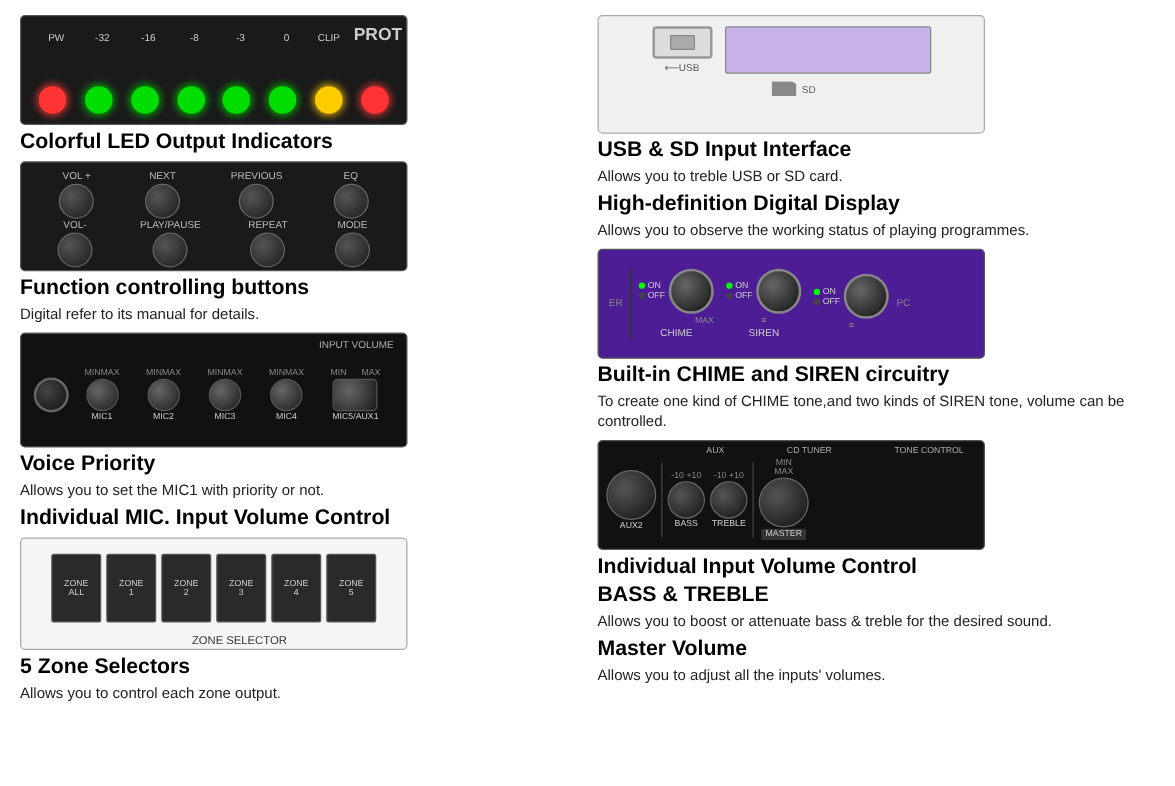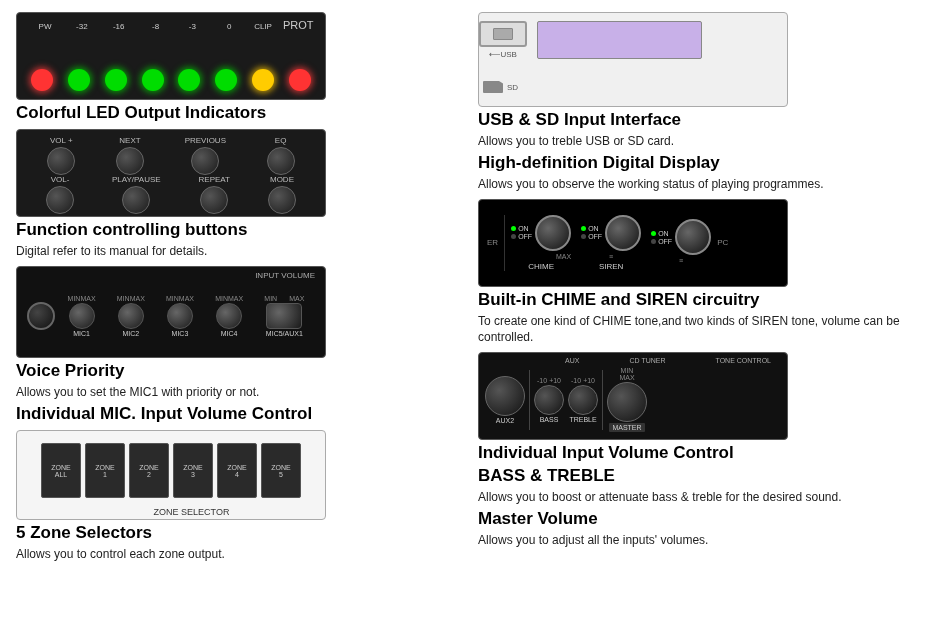--- a/index.html
+++ b/index.html
@@ -183,27 +183,28 @@
     
     .usb-panel {
       width: 310px;
       height: 92px;
       background: #f0f0f0;
       border: 1px solid #aaa;
       border-radius: 4px;
       padding: 8px 0;
       display: flex;
       flex-direction: column;
-      gap: 22px;
+      gap: 6px;
+      align-items: center;
     }
     
     .chime-panel {
       width: 310px;
       height: 88px;
-      background: #000000;
+      background: #4c1d95;
       border: 1px solid #555;
       border-radius: 4px;
       padding: 4px 8px;
       display: flex;
       align-items: center;
       gap: 6px;
       overflow: hidden;
     }
     .chime-knob {
       width: 36px;
@@ -265,21 +266,21 @@
     <div class="section">
       <div class="led-panel">
         <div class="led-labels">
           <span class="led-label" style="font-size:8px;color:#ccc;">PW</span>
           <span class="led-label" style="font-size:8px;color:#ccc;">-32</span>
           <span class="led-label" style="font-size:8px;color:#ccc;">-16</span>
           <span class="led-label" style="font-size:8px;color:#ccc;">-8</span>
           <span class="led-label" style="font-size:8px;color:#ccc;">-3</span>
           <span class="led-label" style="font-size:8px;color:#ccc;">0</span>
           <span class="led-label clip" style="font-size:8px;color:#ccc;">CLIP</span>
-          <span class="led-label prot" style="font-size:11px;color:#ccc;">PROT</span>
+          <span class="led-label prot" style="font-size:14px;color:#ccc;font-weight:bold;">PROT</span>
         </div>
         <div class="led-row">
           <span class="led-dot" style="background:#ff3333; box-shadow:0 0 6px 2px rgba(255,60,60,0.7);"></span>
           <span class="led-dot" style="background:#00dd00; box-shadow:0 0 6px 2px rgba(0,200,0,0.7);"></span>
           <span class="led-dot" style="background:#00dd00; box-shadow:0 0 6px 2px rgba(0,200,0,0.7);"></span>
           <span class="led-dot" style="background:#00dd00; box-shadow:0 0 6px 2px rgba(0,200,0,0.7);"></span>
           <span class="led-dot" style="background:#00dd00; box-shadow:0 0 6px 2px rgba(0,200,0,0.7);"></span>
           <span class="led-dot" style="background:#00dd00; box-shadow:0 0 6px 2px rgba(0,200,0,0.7);"></span>
           <span class="led-dot" style="background:#ffcc00; box-shadow:0 0 6px 2px rgba(255,200,0,0.7);"></span>
           <span class="led-dot" style="background:#ff3333; box-shadow:0 0 6px 2px rgba(255,60,60,0.7);"></span>

